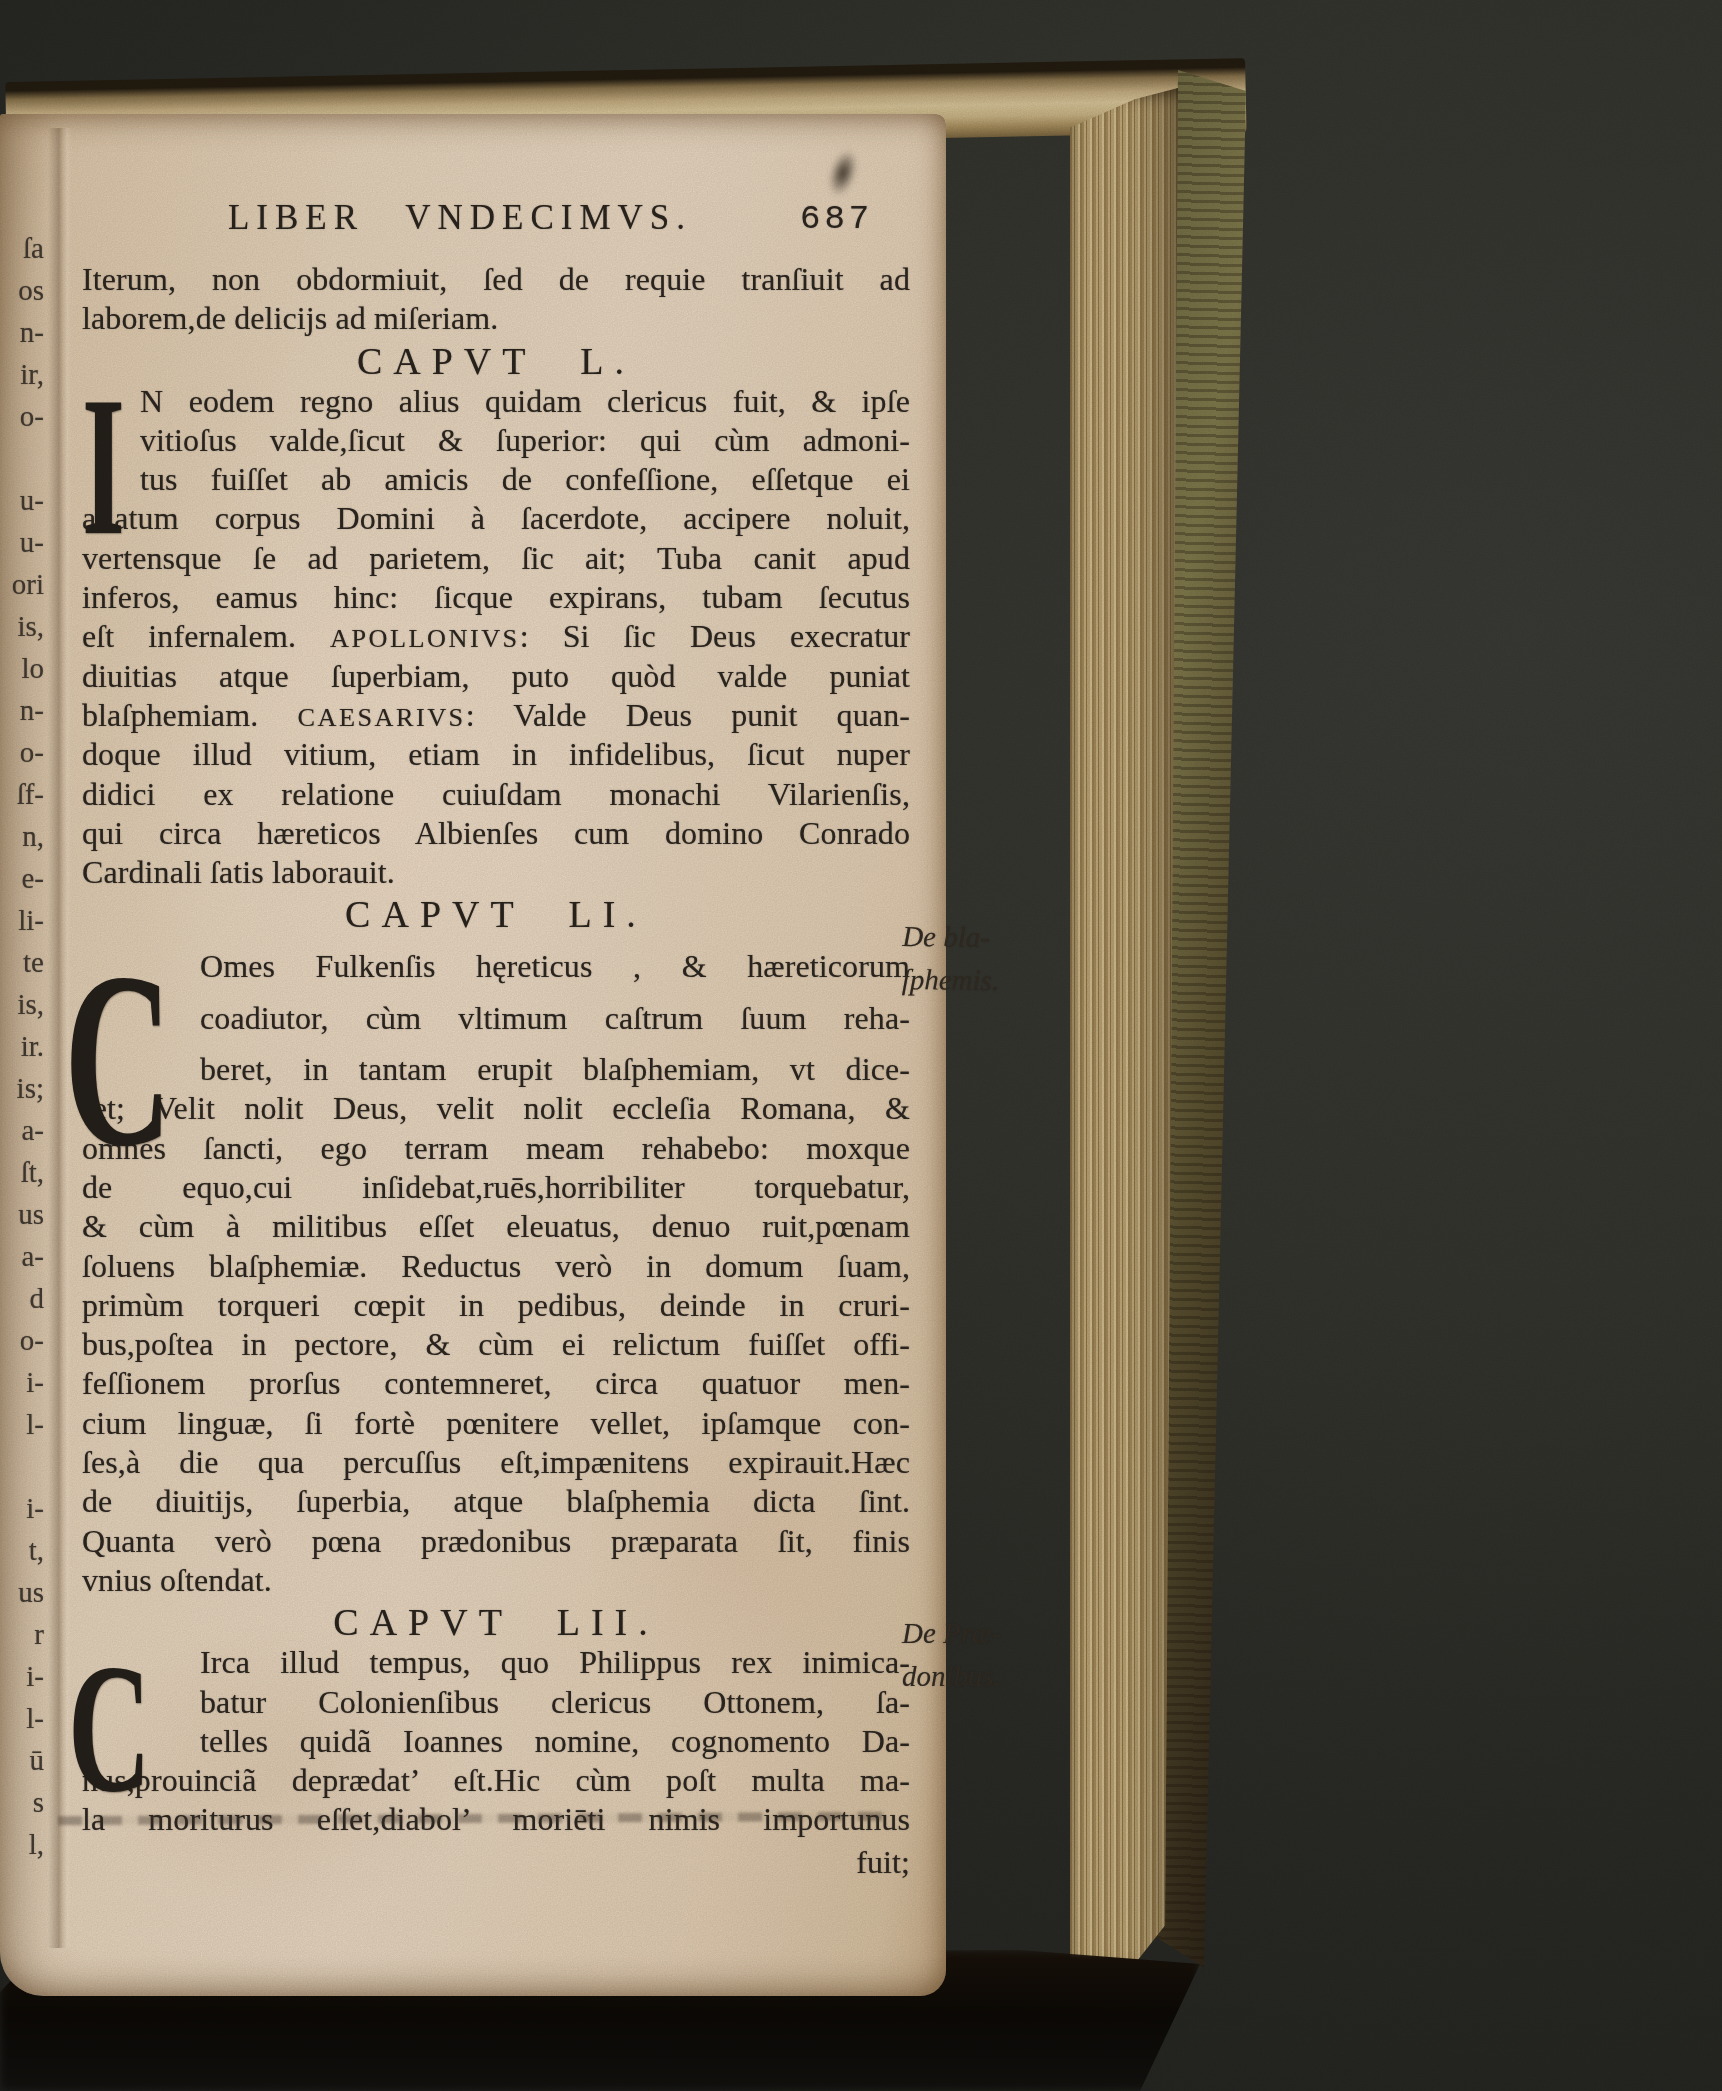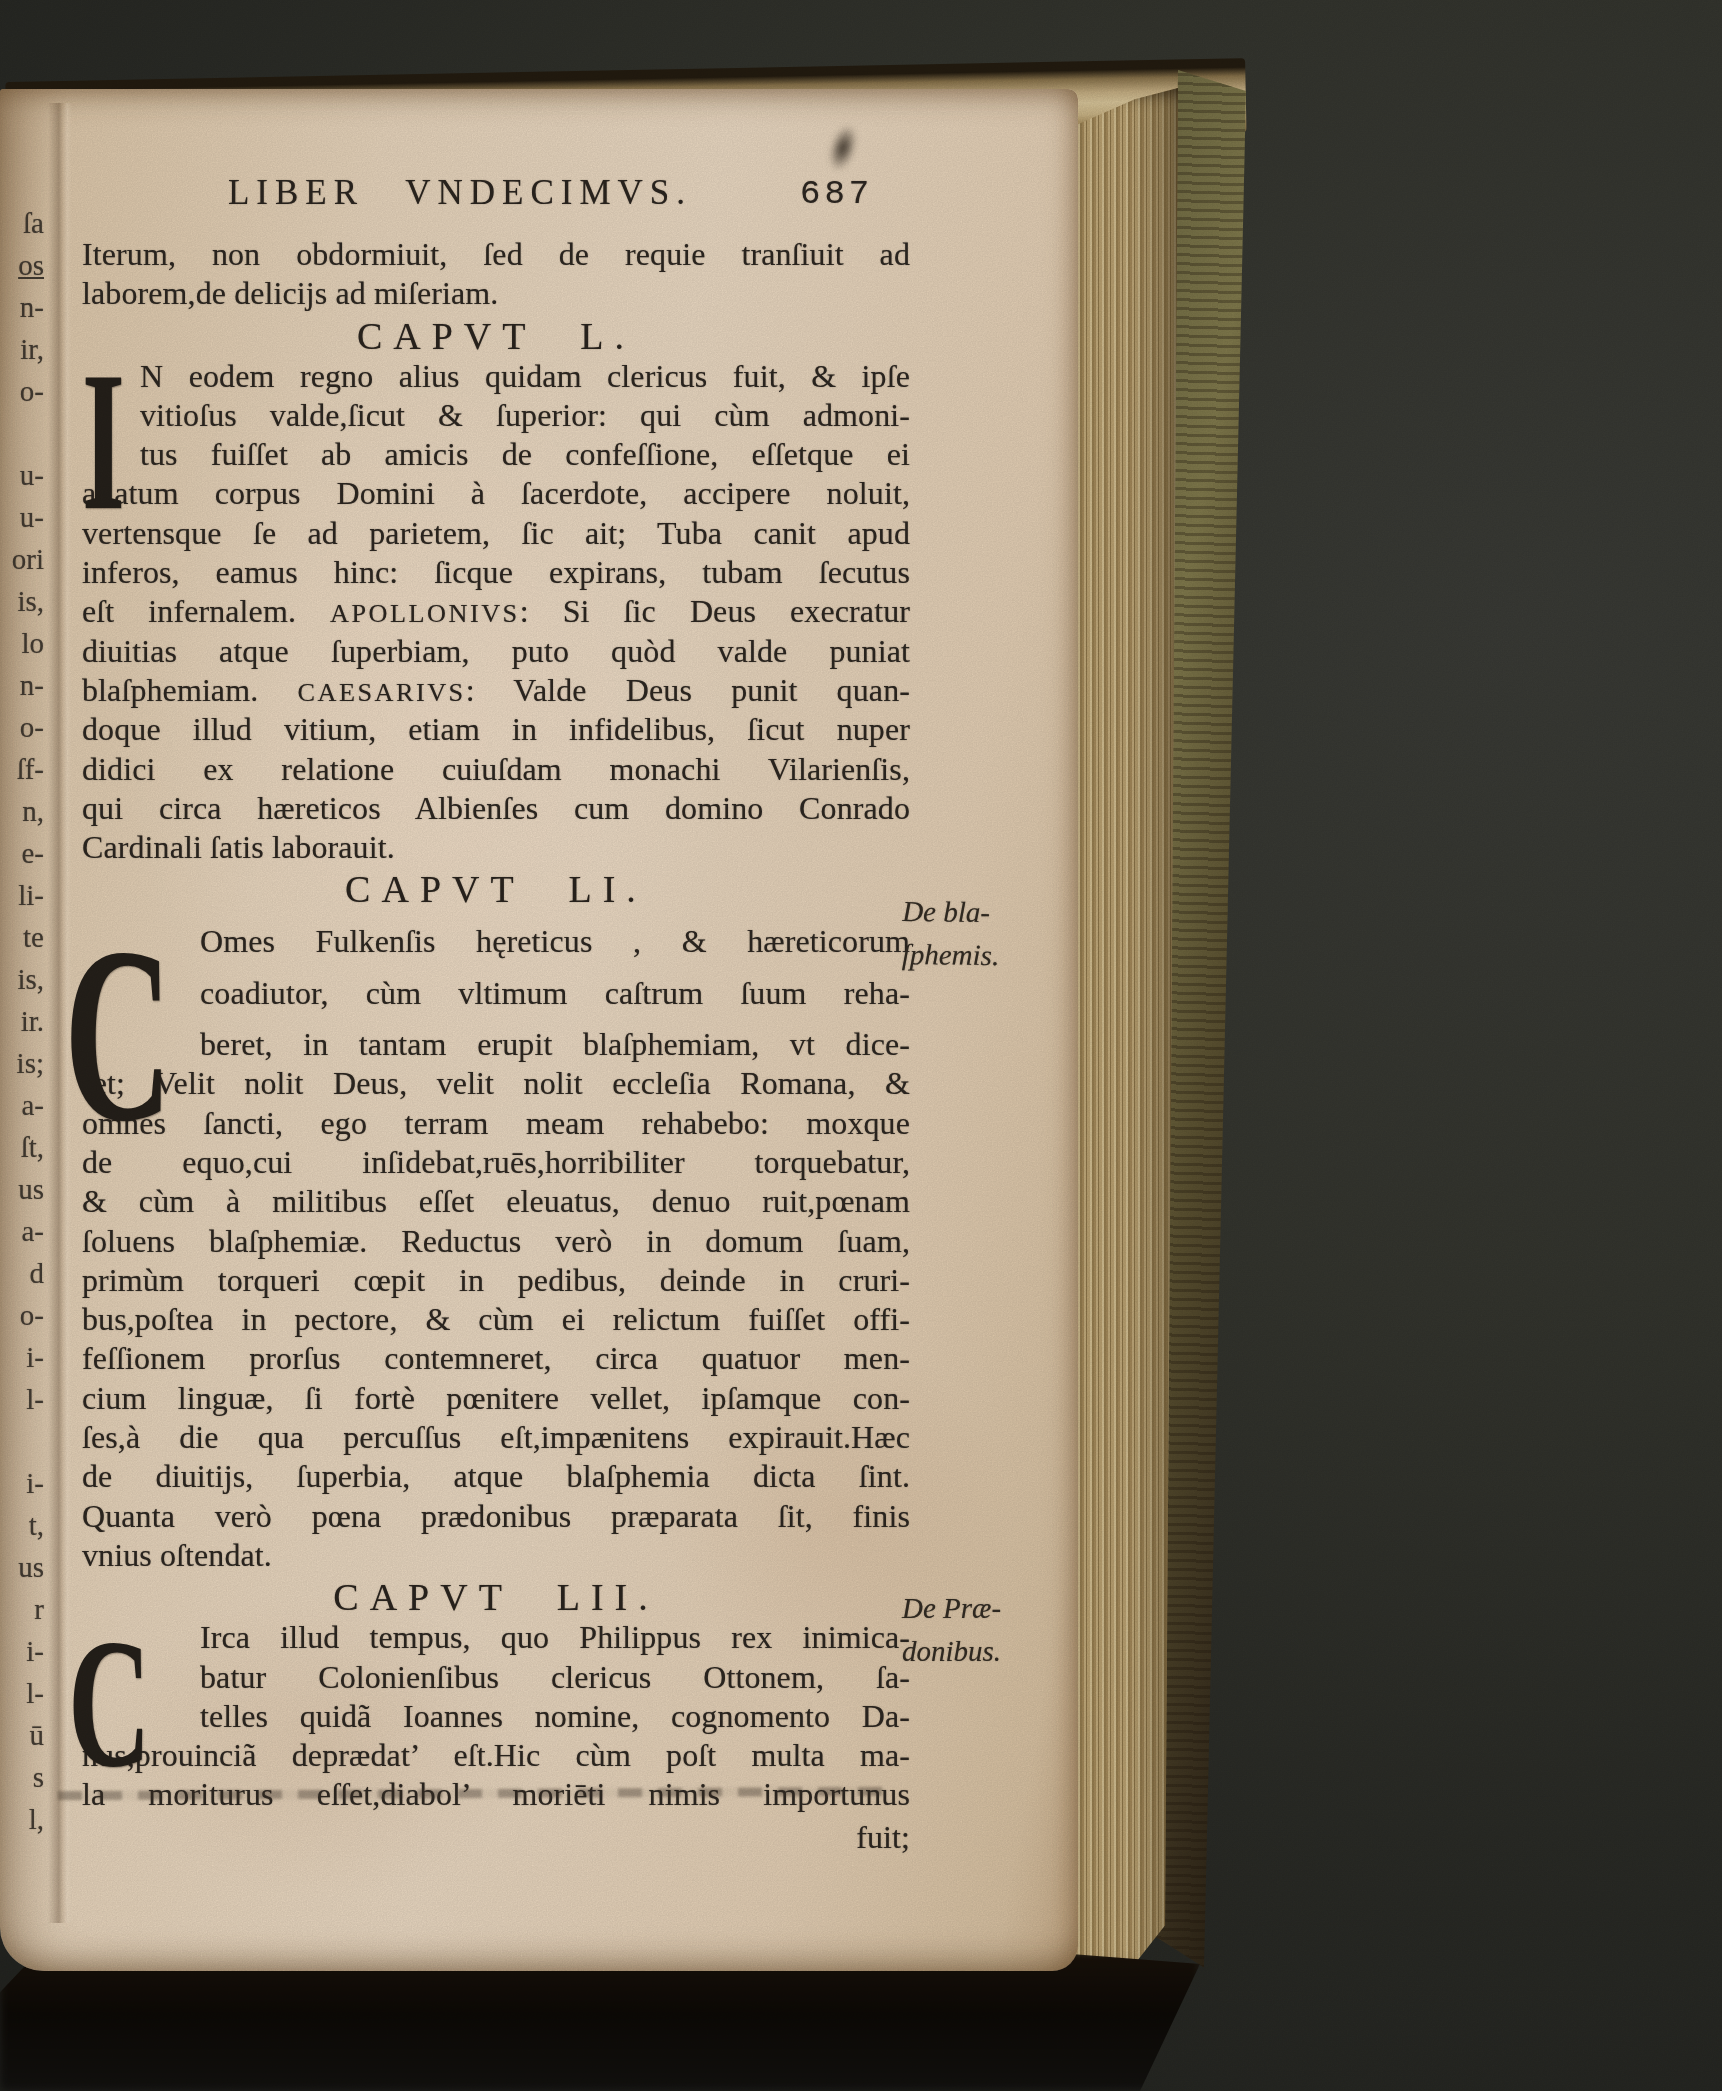--- a/index.html
+++ b/index.html
@@ -31,21 +31,21 @@
     box-shadow:inset 0 12px 16px -6px rgba(40,30,15,.75), inset 0 -16px 20px -8px rgba(40,30,15,.65);
   }
   .bottom-shadow{
     position:absolute;left:0;top:1950px;width:1200px;height:141px;
     clip-path:polygon(0 30%,2% 12%,10% 4%,85% 0,100% 10%,95% 100%,0 100%);
     background:linear-gradient(180deg,#1a120a,#0d0a06 45%,#131210);
     filter:blur(4px);
   }
   
   .page{
-    position:absolute;left:0;top:89px;width:1078px;height:1882px;
+    position:absolute;left:0;top:114px;width:946px;height:1882px;
     border-radius:3px 10px 26px 44px;
     background:
       radial-gradient(38% 30% at 40% 34%, rgba(255,235,215,.40), rgba(255,235,215,0) 75%),
       radial-gradient(20% 12% at 78% 76%, rgba(190,150,110,.16), rgba(190,150,110,0) 80%),
       radial-gradient(25% 10% at 30% 88%, rgba(180,140,100,.14), rgba(180,140,100,0) 80%),
       linear-gradient(100deg,#cdb392 0%,#e2ccae 5%,#ecd9c0 28%,#efddc6 52%,#e8d3b8 78%,#dcc5a5 94%,#caae8a 100%);
     box-shadow:
       inset 0 16px 26px -12px rgba(120,90,55,.55),
       inset 0 -20px 32px -14px rgba(110,80,45,.55),
       inset 34px 0 54px -22px rgba(100,70,40,.45),
@@ -104,21 +104,21 @@
 
 <div class="photo">
   <div class="top-edge"></div>
   <div class="cover-edge"></div>
   <div class="fore-edge"></div>
   <div class="bottom-shadow"></div>
 
   <div class="page">
     <div class="gutter-strip">
         <div class="frag" style="height: 42px;">ſa</div>
-        <div class="frag" style="height: 42px; text-decoration: underline;">os</div>
+        <div class="frag" style="height: 42px;">os</div>
         <div class="frag" style="height: 42px;">n-</div>
         <div class="frag" style="height: 42px;">ir,</div>
         <div class="frag" style="height: 42px;">o-</div>
         <div class="frag" style="height: 42px;"></div>
         <div class="frag" style="height: 42px;">u-</div>
         <div class="frag" style="height: 42px;">u-</div>
         <div class="frag" style="height: 42px;">ori</div>
         <div class="frag" style="height: 42px;">is,</div>
         <div class="frag" style="height: 42px;">lo</div>
         <div class="frag" style="height: 42px;">n-</div>

